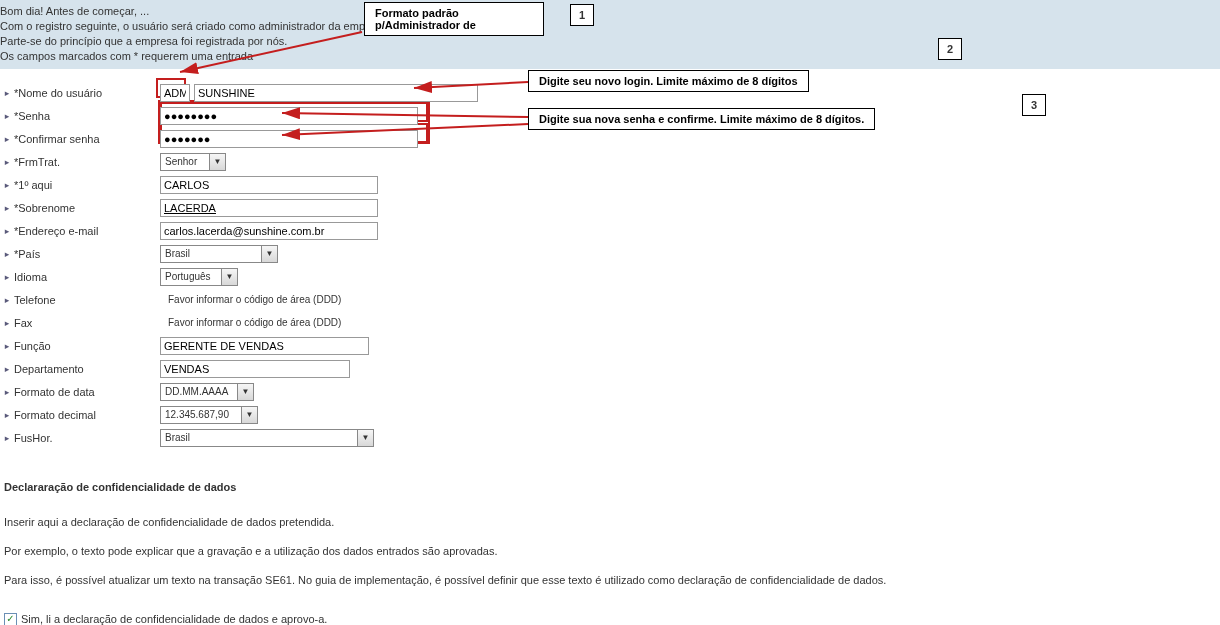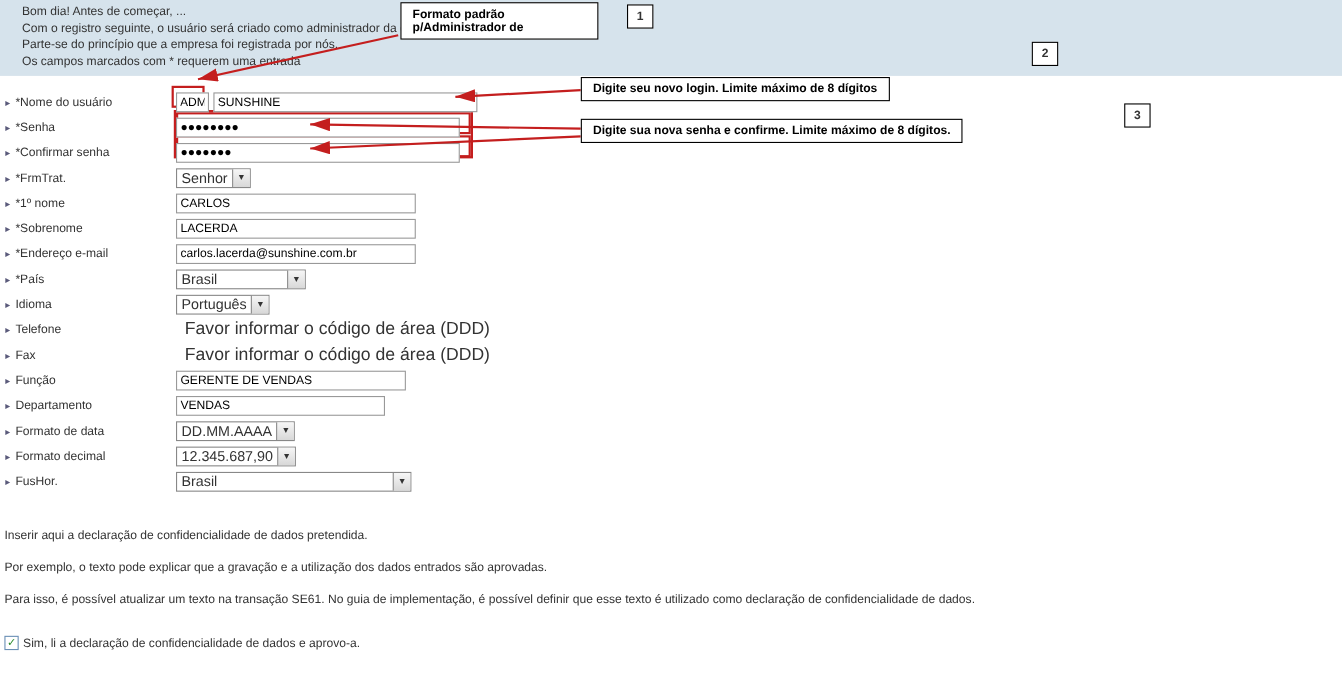--- a/index.html
+++ b/index.html
@@ -6,21 +6,21 @@
     body {
       font-family: Arial, Helvetica, sans-serif;
       font-size: 11px;
       color: #333;
       background: #fff;
       width: 1220px;
       position: relative;
     }
     .header-band {
       background: #d6e3ec;
-      padding: 4px 4px 6px 20px;
+      padding: 4px 4px 6px 0;
       line-height: 1.35;
       color: #333;
     }
     .header-band div { white-space: nowrap; }
     .form-area {
       padding: 12px 0 0 4px;
       position: relative;
     }
     .row {
       display: flex;
@@ -55,21 +55,21 @@
     }
     .select-wrap {
       display: inline-flex;
       align-items: center;
       border: 1px solid #888;
       background: #fff;
       height: 18px;
     }
     .select-wrap .sel-val {
       padding: 0 4px;
-      font-size: 13px;
+      font-size: 10px;
       min-width: 50px;
       display: inline-block;
     }
     .select-wrap .sel-btn {
       width: 16px;
       height: 16px;
       border-left: 1px solid #888;
       background: linear-gradient(#f6f6f6,#d8d8d8);
       display: flex;
       align-items: center;
@@ -82,21 +82,21 @@
       border: 2px solid #c41e1e;
       pointer-events: none;
     }
     .red-outline-2 {
       position: absolute;
       border: 2px solid #c41e1e;
       pointer-events: none;
     }
     .hint {
       color: #333;
-      font-size: 16px;
+      font-size: 10px;
       margin-left: 8px;
     }
     .declaration {
       padding: 28px 4px 8px 4px;
       line-height: 1.9;
       color: #333;
     }
     .declaration .decl-title {
       font-weight: bold;
       margin-bottom: 14px;
@@ -190,21 +190,21 @@
 <div class="red-outline-2" style="left:160px; top:102px; width:268px; height:20px;"></div>
 <div class="red-outline-2" style="left:160px; top:123px; width:268px; height:20px;"></div>
 
 <div class="form-area">
 
   <div class="row">
     <span class="tick">▸</span>
     <span class="lbl">*Nome do usuário</span>
     <div class="field">
       <input type="text" style="width: 30px;" value="ADM_">
-      <input type="text" style="width: 240px;" value="SUNSHINE">
+      <input type="text" style="width: 284px;" value="SUNSHINE">
     </div>
   </div>
 
   <div class="row">
     <span class="tick">▸</span>
     <span class="lbl">*Senha</span>
     <div class="field">
       <input type="text" style="width: 258px;" value="●●●●●●●●">
     </div>
   </div>
@@ -223,31 +223,31 @@
     <div class="field">
       <div class="select-wrap">
         <span class="sel-val" style="min-width:48px;">Senhor</span>
         <span class="sel-btn">▼</span>
       </div>
     </div>
   </div>
 
   <div class="row">
     <span class="tick">▸</span>
-    <span class="lbl">*1º nome</span>
+    <span class="lbl">*1º aqui</span>
     <div class="field">
       <input type="text" style="width: 218px;" value="CARLOS">
     </div>
   </div>
 
   <div class="row">
     <span class="tick">▸</span>
     <span class="lbl">*Sobrenome</span>
     <div class="field">
-      <input type="text" style="width: 218px;" value="LACERDA">
+      <input type="text" style="width: 218px; text-decoration: underline;" value="LACERDA">
     </div>
   </div>
 
   <div class="row">
     <span class="tick">▸</span>
     <span class="lbl">*Endereço e-mail</span>
     <div class="field">
       <input type="text" style="width: 218px;" value="carlos.lacerda@sunshine.com.br">
     </div>
   </div>
@@ -335,20 +335,21 @@
       <div class="select-wrap">
         <span class="sel-val" style="min-width:196px;">Brasil</span>
         <span class="sel-btn">▼</span>
       </div>
     </div>
   </div>
 
 </div>
 
 <div class="declaration">
+  <div class="decl-title">Declararação de confidencialidade de dados</div>
   <p>Inserir aqui a declaração de confidencialidade de dados pretendida.</p>
   <p>Por exemplo, o texto pode explicar que a gravação e a utilização dos dados entrados são aprovadas.</p>
   <p>Para isso, é possível atualizar um texto na transação SE61. No guia de implementação, é possível definir que esse texto é utilizado como declaração de confidencialidade de dados.</p>
 </div>
 
 <div class="accept-row">
   <span class="checkbox-box">
     <span class="chk">✓</span>
   </span>
   <span>Sim, li a declaração de confidencialidade de dados e aprovo-a.</span>

